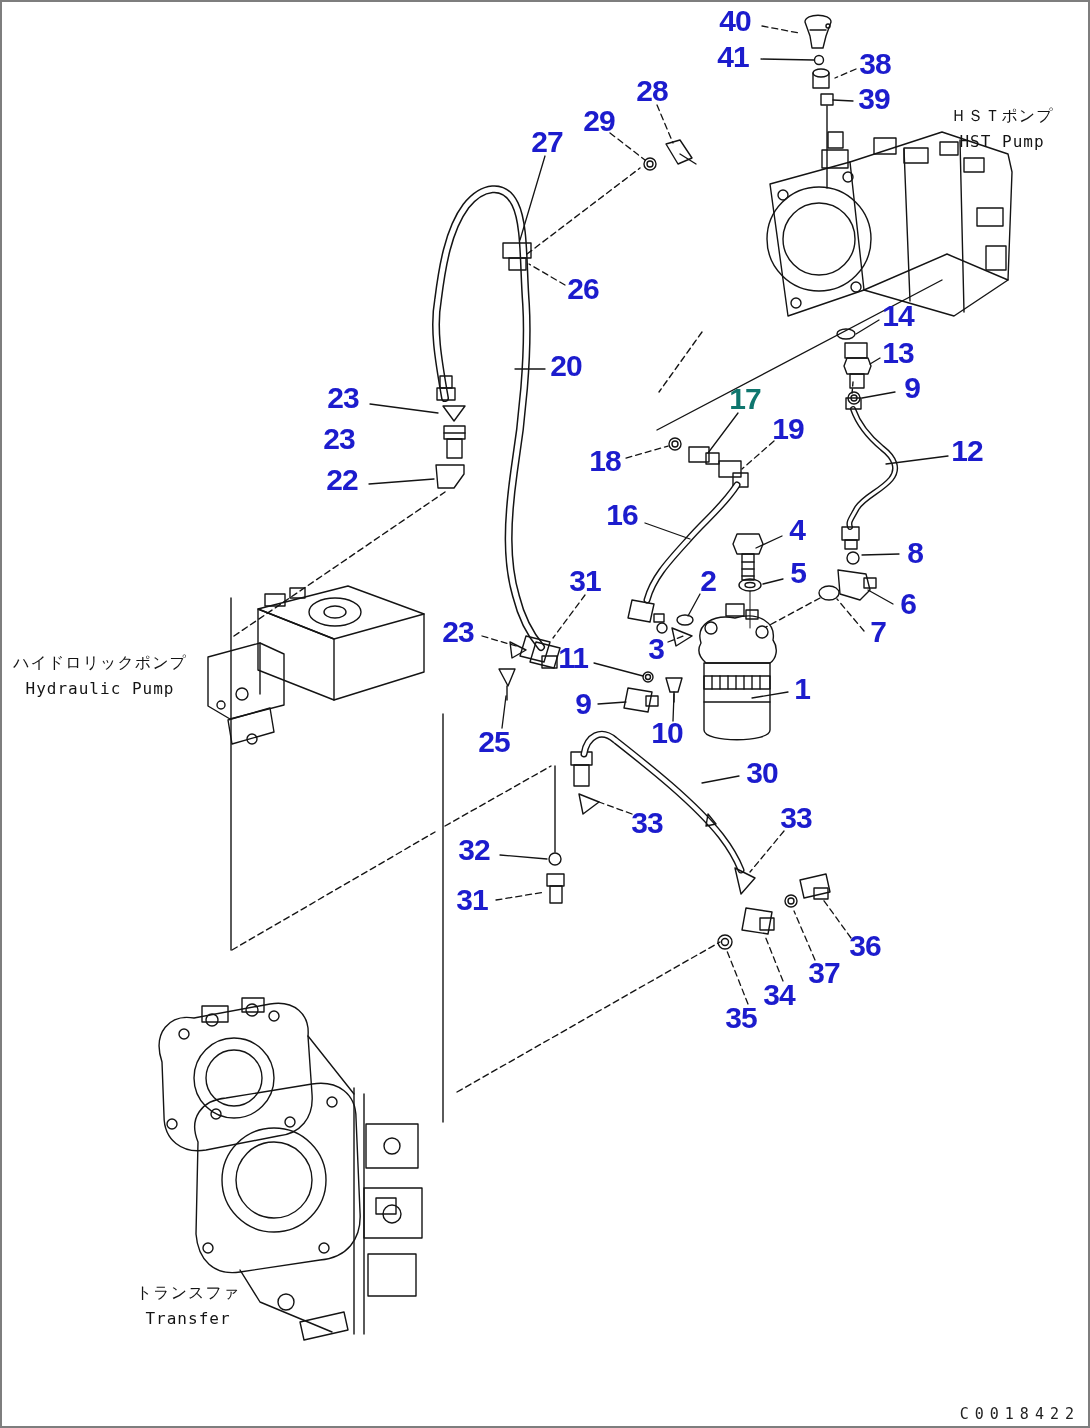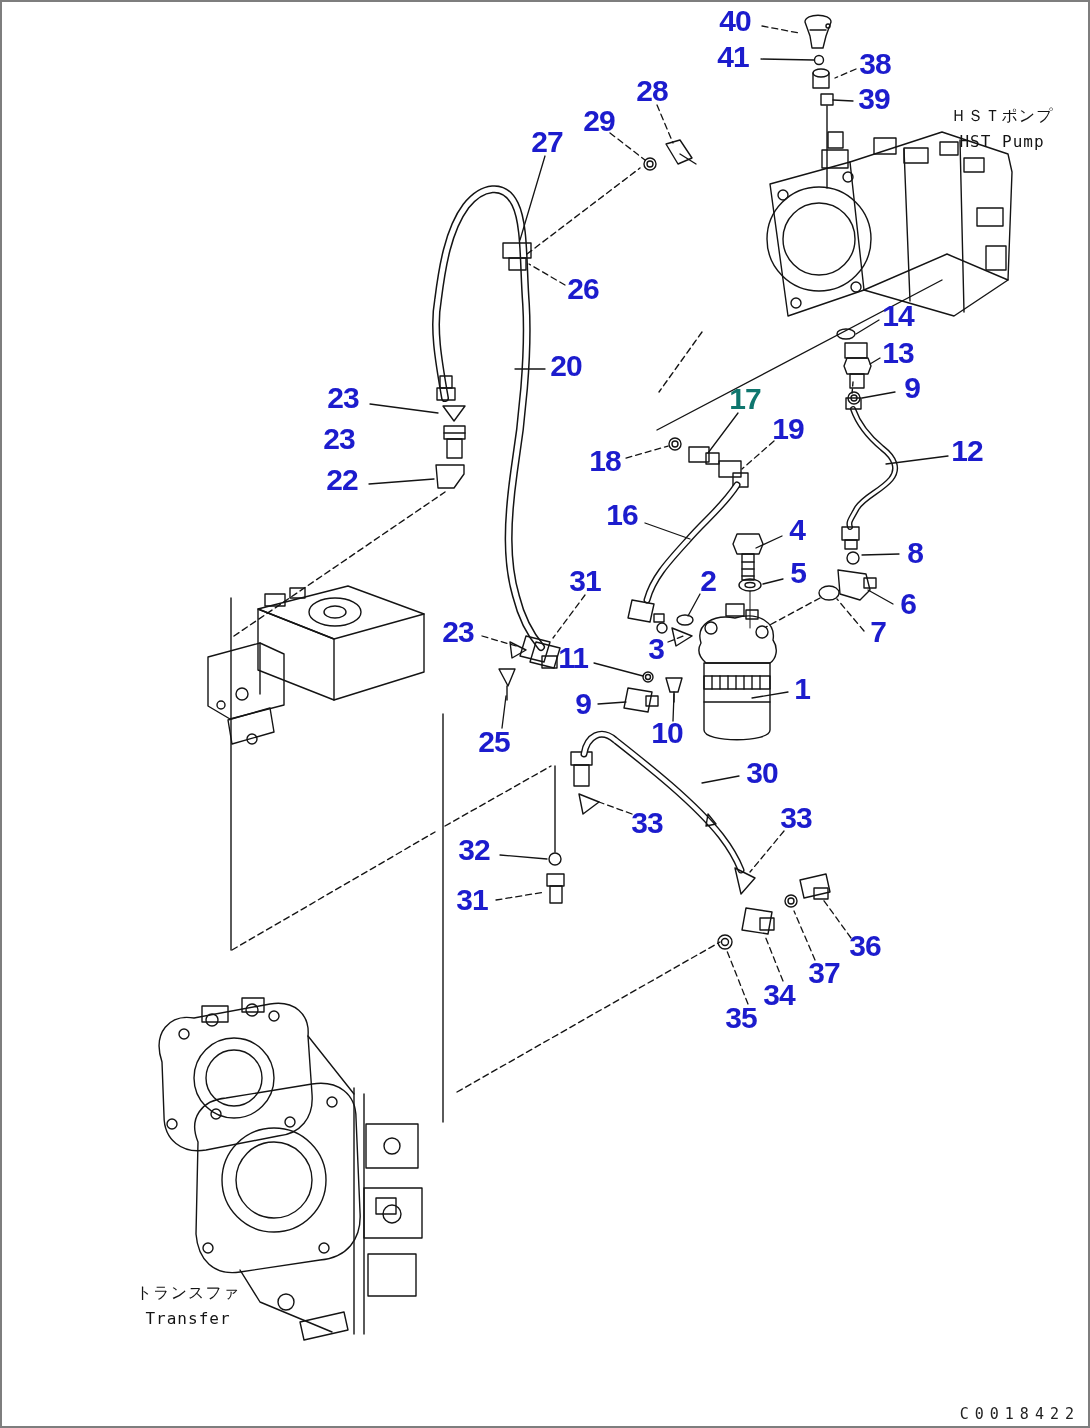--- a/index.html
+++ b/index.html
@@ -292,20 +292,24 @@
         <line x1="849" y1="936" x2="820" y2="896" stroke="#141414" stroke-width="1.3" stroke-dasharray="6 4"></line>
         <line x1="813" y1="958" x2="792" y2="909" stroke="#141414" stroke-width="1.3" stroke-dasharray="6 4"></line>
         <line x1="781" y1="979" x2="763" y2="934" stroke="#141414" stroke-width="1.3" stroke-dasharray="6 4"></line>
         <line x1="746" y1="1002" x2="725" y2="949" stroke="#141414" stroke-width="1.3" stroke-dasharray="6 4"></line>
       </g>
   </svg>
 
   <div class="dlabel" style="left:1000px;top:127px;">
     <div>ＨＳＴポンプ</div>
     <div>HST Pump</div>
+  </div>
+  <div class="dlabel" style="left:98px;top:674px;">
+    <div>ハイドロリックポンプ</div>
+    <div>Hydraulic Pump</div>
   </div>
   <div class="dlabel" style="left:186px;top:1304px;">
     <div>トランスファ</div>
     <div>Transfer</div>
   </div>
 
   <div class="partcode">C0018422</div>
 
   <div id="callout-layer">
       <div class="callout" style="left: 733px; top: 19px; color: rgb(28, 28, 205);">40</div>

